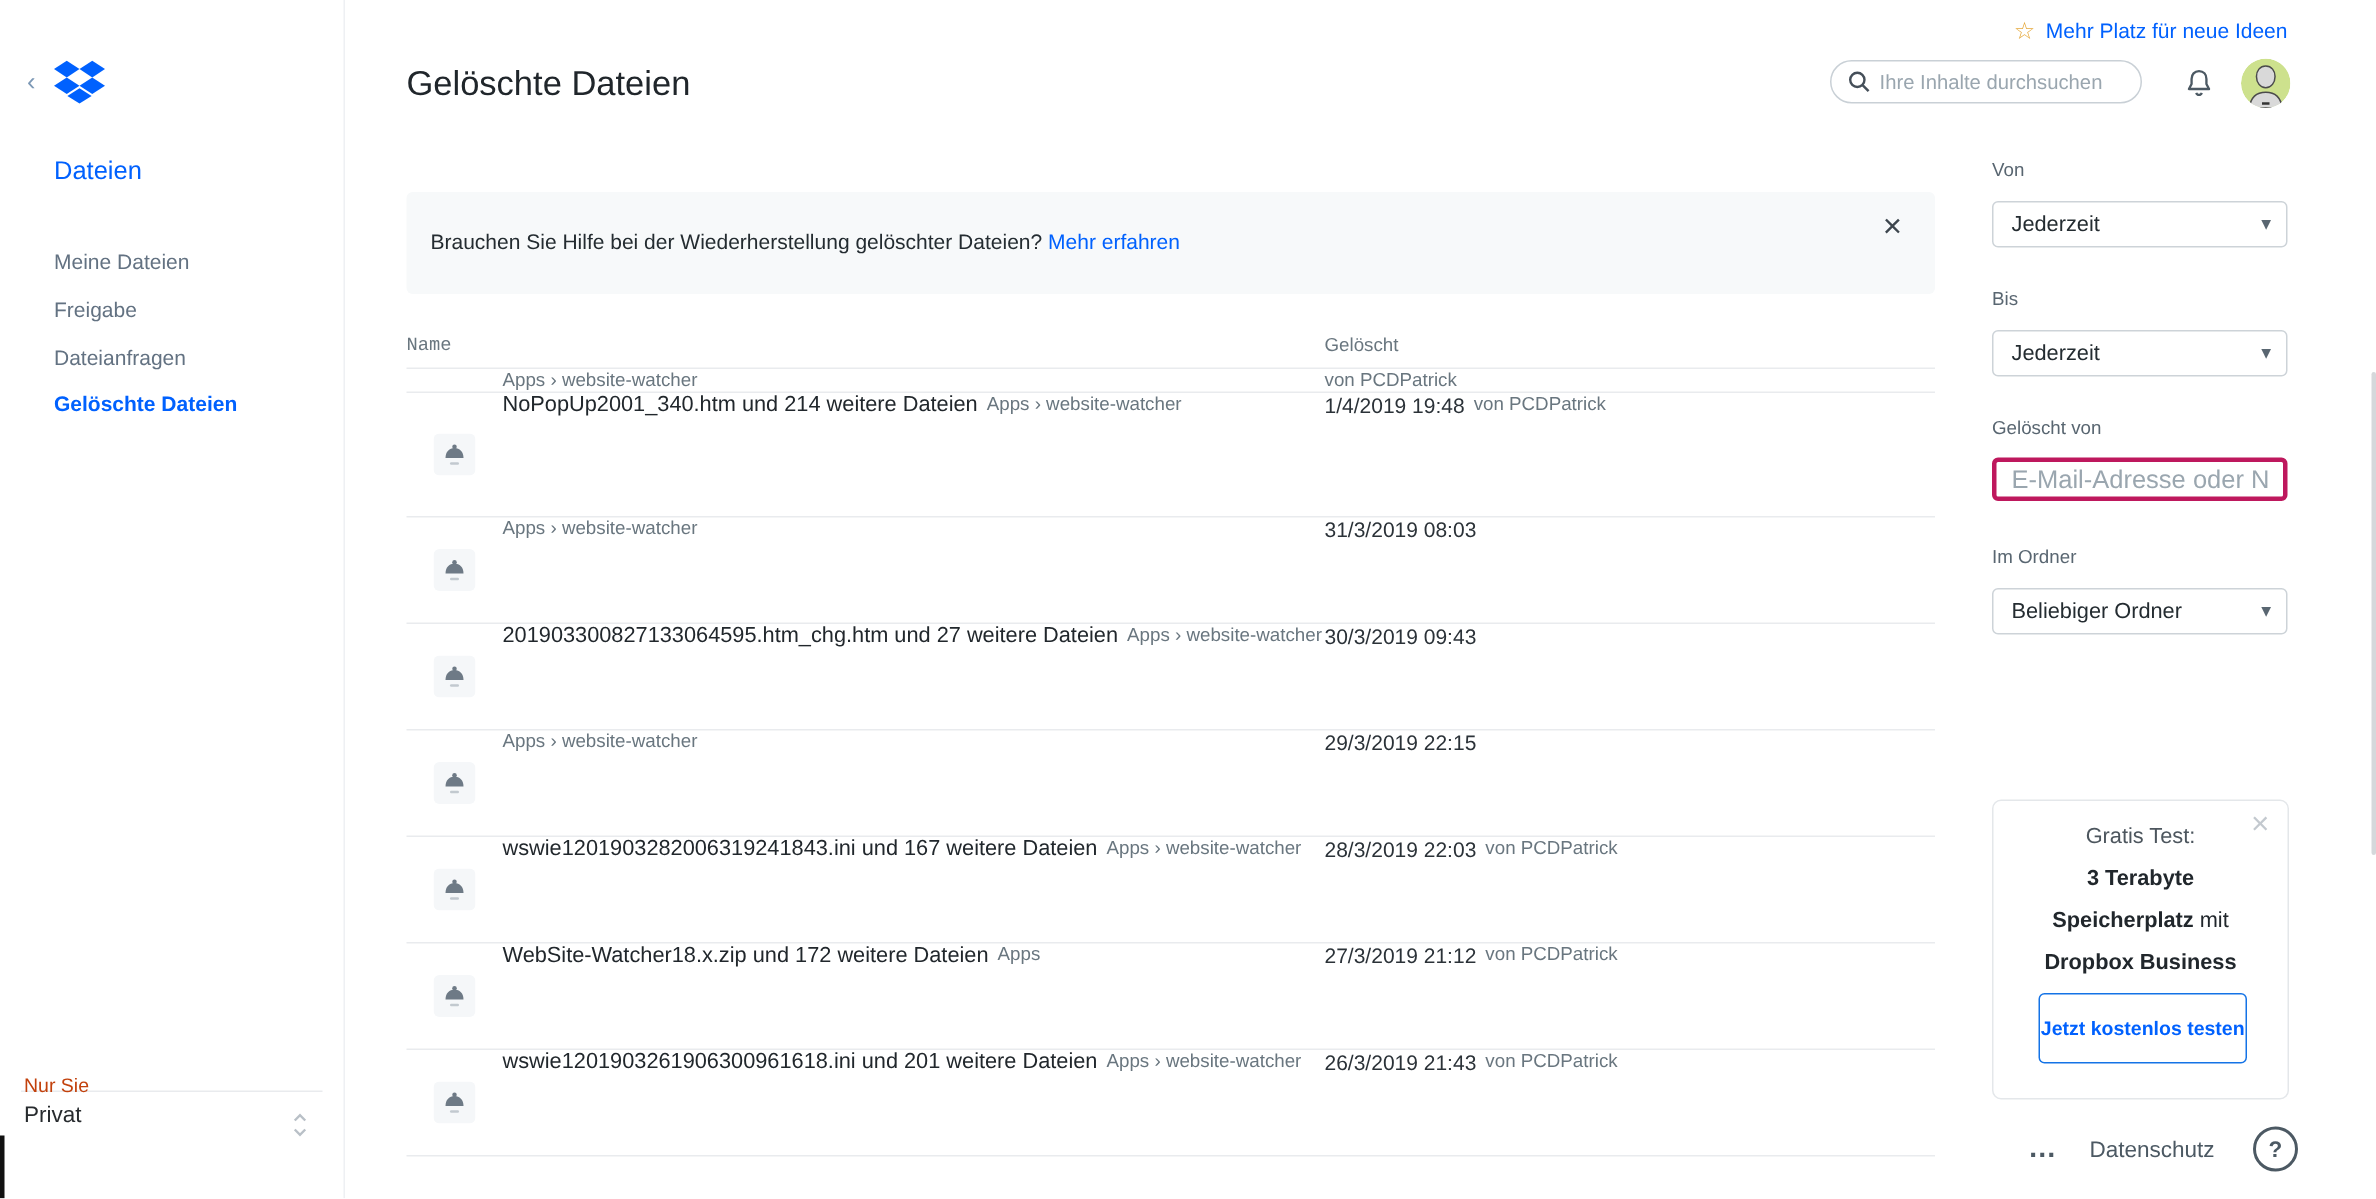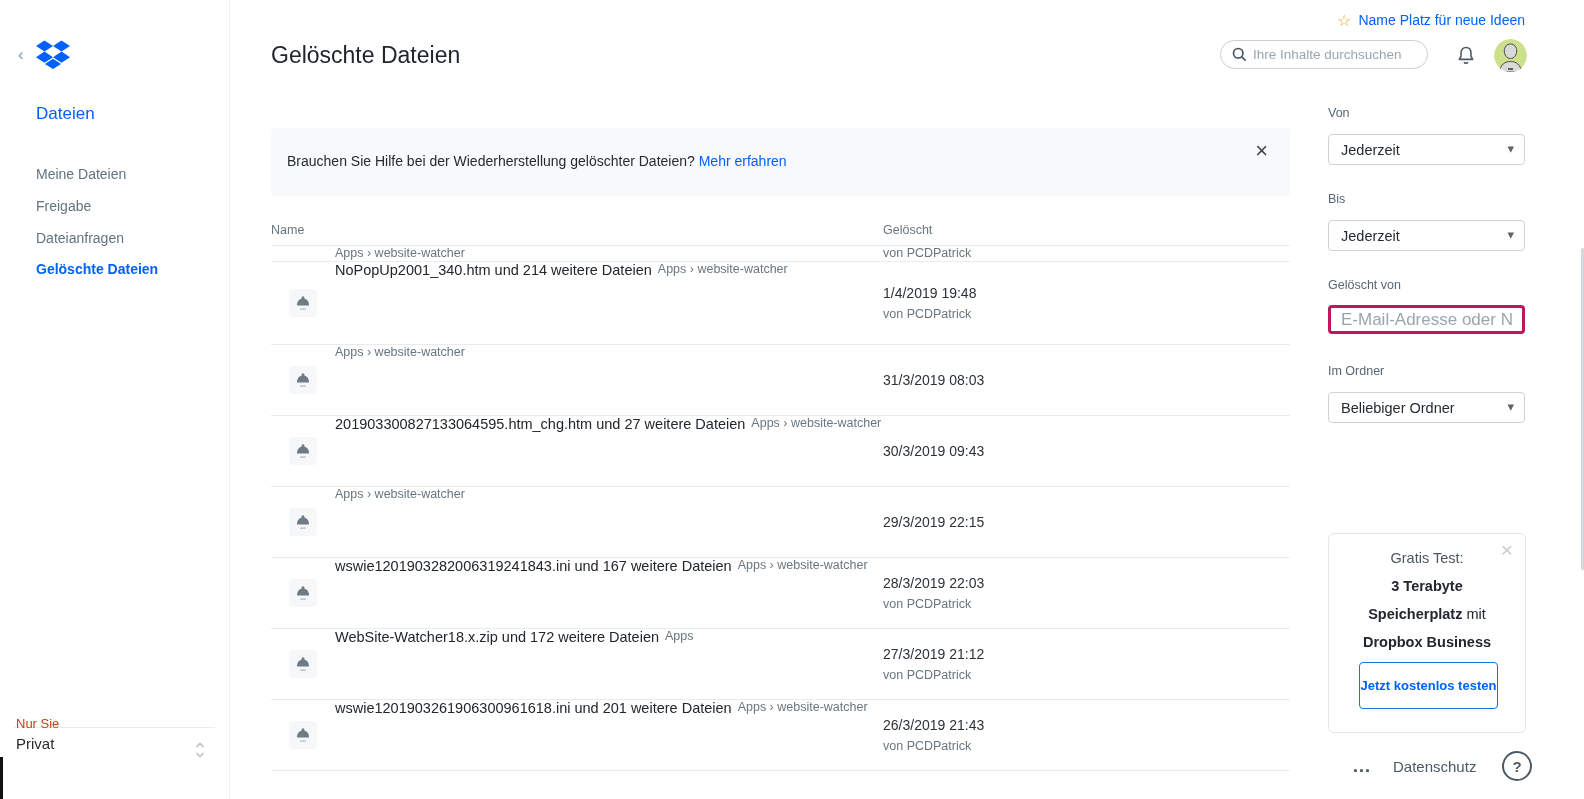--- a/index.html
+++ b/index.html
@@ -37,32 +37,32 @@
 
   
   .page-title { position:absolute; left:271px; top:42px; font-size:23px; font-weight:500; color:#20262b; }
   .banner { position:absolute; left:271px; top:128px; width:1019px; height:68px; background:#f7f9fa; border-radius:4px; }
   .banner-text { position:absolute; left:16px; top:25px; font-size:14px; color:#242c31; }
   .banner-link { color:#0061fe; cursor:pointer; }
   .banner-close { position:absolute; right:22px; top:12px; font-size:22px; color:#3d464d; cursor:pointer; line-height:1; }
 
   .thead { position:absolute; left:271px; top:216px; width:1019px; height:30px; border-bottom:1px solid #e9ebee; }
   .th { position:absolute; bottom:8px; font-size:12.5px; color:#69767f; cursor:pointer; }
-  .th.name { left:0; }
+  .th.name { left:0;font-family:Liberation Mono, monospace; }
   .th.deleted { left:612px; }
 
   .rows { position:absolute; left:271px; top:246px; width:1019px; }
   .row { position:relative; height:71px; border-bottom:1px solid #e9ebee; cursor:pointer; }
   .row.tall { height:83px; }
   .row.partial { height:16px; overflow:hidden; }
   .file-icon { position:absolute; left:18px; top:50%; transform:translateY(-50%); width:28px; height:28px; }
   .cell-name { position:absolute; left:64px; top:0; bottom:0; right:630px; display:flex; flex-direction:row; justify-content:flex-start; gap:6px; }
   .fname { font-size:14.5px; color:#21272c; white-space:nowrap; }
   .fpath { font-size:12.5px; color:#69767f; white-space:nowrap; }
-  .cell-date { position:absolute; left:612px; top:0; bottom:0; display:flex; flex-direction:column; justify-content:center; gap:6px; }
+  .cell-date { position:absolute; left:612px; top:0; bottom:0; display:flex; flex-direction:row; justify-content:center; gap:6px; }
   .fdate { font-size:14px; color:#2b3238; }
   .fby { font-size:12.5px; color:#69767f; }
   .partial .fpath { position:absolute; left:64px; bottom:1px; }
   .partial .fby { position:absolute; left:612px; bottom:1px; }
 
   
   .flabel { position:absolute; left:1328px; font-size:12.5px; color:#596671; }
   .fselect {
     position:absolute; left:1328px; width:197px; height:31px; border:1px solid #cdd3d8; border-radius:4px;
     background:#fff; font-size:14.5px; color:#242c31; display:flex; align-items:center; padding:0 12px; cursor:pointer;
@@ -125,21 +125,21 @@
     <div class="privat">Privat</div>
     <div class="nursie">Nur Sie</div>
     <svg class="updown" width="12" height="22" viewBox="0 0 12 22">
       <path d="M2.5 7 L6 3.5 L9.5 7" fill="none" stroke="#b9c0c7" stroke-width="1.6"></path>
       <path d="M2.5 13 L6 16.5 L9.5 13" fill="none" stroke="#b9c0c7" stroke-width="1.6"></path>
     </svg>
   </div>
   <div class="edge-artifact"></div>
 
   <div class="promo-link">
-    <span class="promo-star">☆</span><span>Name Platz für neue Ideen</span>
+    <span class="promo-star">☆</span><span>Mehr Platz für neue Ideen</span>
   </div>
 
   <div class="searchbox">
     <input type="text" placeholder="Ihre Inhalte durchsuchen" style="">
     <svg class="search-glyph" width="17" height="17" viewBox="0 0 20 20">
       <circle cx="8.5" cy="8.5" r="5.6" fill="none" stroke="#454f59" stroke-width="1.9"></circle>
       <line x1="12.8" y1="12.8" x2="17.3" y2="17.3" stroke="#454f59" stroke-width="1.9"></line>
     </svg>
   </div>
 

